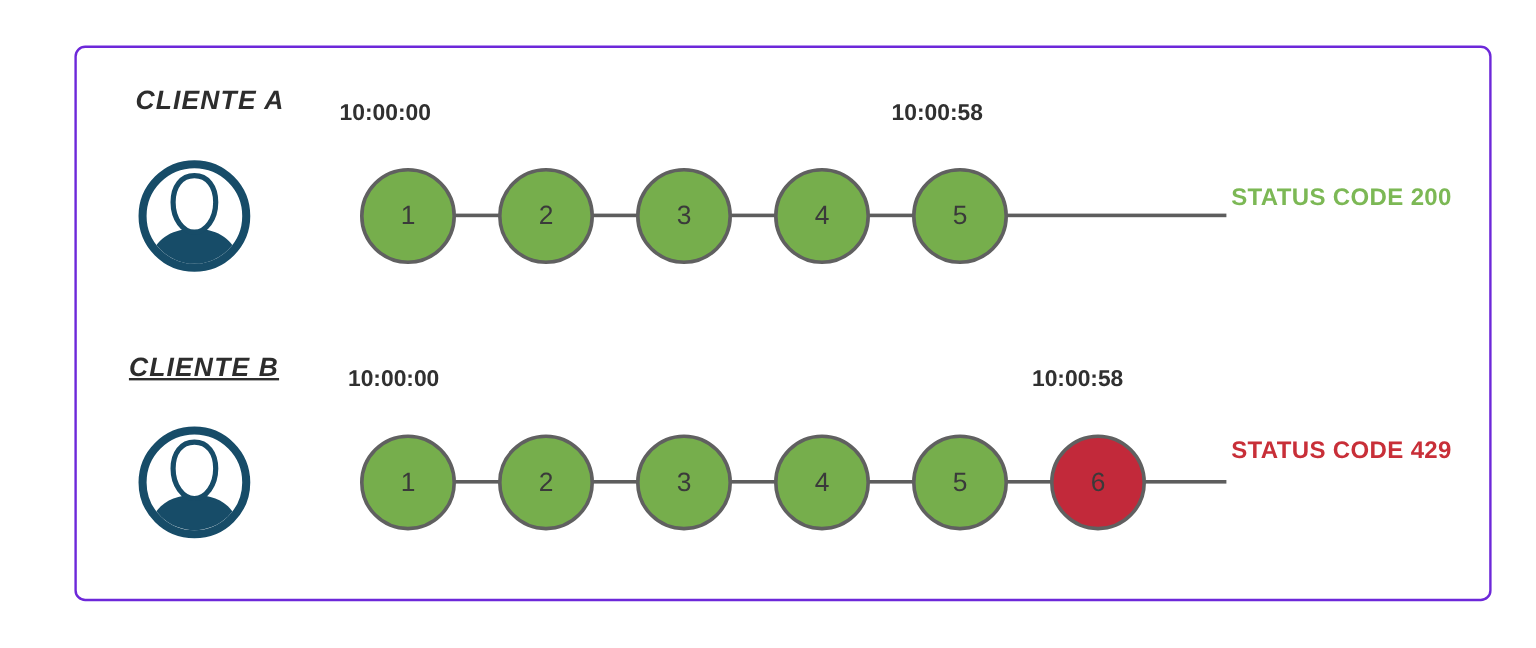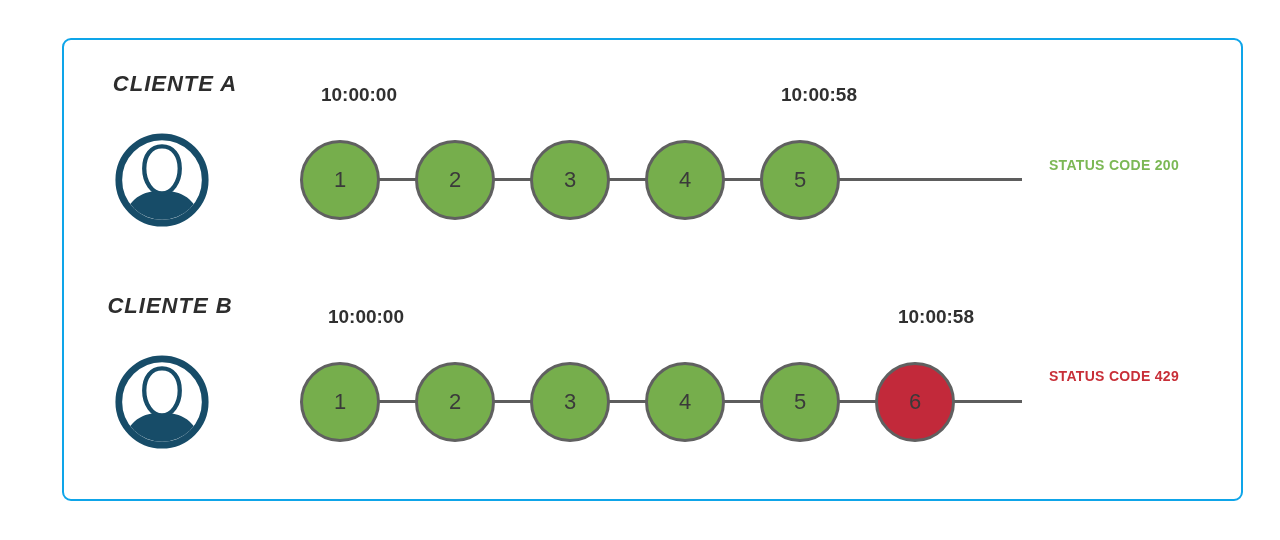--- a/index.html
+++ b/index.html
@@ -10,21 +10,21 @@
     background: #ffffff;
     overflow: hidden;
     font-family: "Liberation Sans", sans-serif;
   }
   .frame {
     position: absolute;
     left: 62px;
     top: 38px;
     width: 1177px;
     height: 459px;
-    border: 2px solid #0ea5e9;
+    border: 2px solid #6d28d9;
     border-radius: 9px;
     background: #ffffff;
   }
   .client-label {
     position: absolute;
     width: 180px;
     text-align: center;
     font-size: 22px;
     font-weight: bold;
     font-style: italic;
@@ -33,21 +33,21 @@
     white-space: nowrap;
   }
   .avatar {
     position: absolute;
     width: 96px;
     height: 96px;
   }
   .time {
     position: absolute;
     width: 114px;
-    text-align: right;
+    text-align: left;
     font-size: 19px;
     font-weight: bold;
     color: #303030;
     white-space: nowrap;
   }
   .tline {
     position: absolute;
     width: 682px;
     height: 3px;
     background: #5d5d5d;
@@ -66,21 +66,21 @@
     font-size: 22px;
     color: #3a3a3a;
     z-index: 2;
   }
   .circle.ok { background: #76ae4c; }
   .circle.rejected { background: #c2293a; }
   .status {
     position: absolute;
     width: 176px;
     text-align: center;
-    font-size: 14px;
+    font-size: 20px;
     font-weight: bold;
     line-height: 21px;
     letter-spacing: 0.3px;
     white-space: nowrap;
     z-index: 2;
   }
   .status.ok { color: #7cb855; }
   .status.rejected { color: #c82f38; }
 </style>
 </head>
@@ -124,21 +124,21 @@
       <span>4</span>
     </div>
     <div class="circle ok" style="left:696px; top:100px;">
       <span>5</span>
     </div>
 
     <div class="status ok" style="left:962px; top:115px;">
       <div>STATUS CODE 200</div>
     </div>
 
-    <div class="client-label" style="left:16px; top:253px;">CLIENTE B</div>
+    <div class="client-label" style="left:16px; top:253px;text-decoration:underline;">CLIENTE B</div>
 
     <div class="avatar" style="left:50px; top:314px;">
       <svg viewBox="0 0 100 100" width="96" height="96">
         <defs>
             <clipPath id="clipB">
               <circle cx="50" cy="50" r="41.5"></circle>
             </clipPath>
           </defs>
         <circle cx="50" cy="50" r="45" fill="#ffffff" stroke="#174c68" stroke-width="7"></circle>
         <g clip-path="url(#clipB)">

